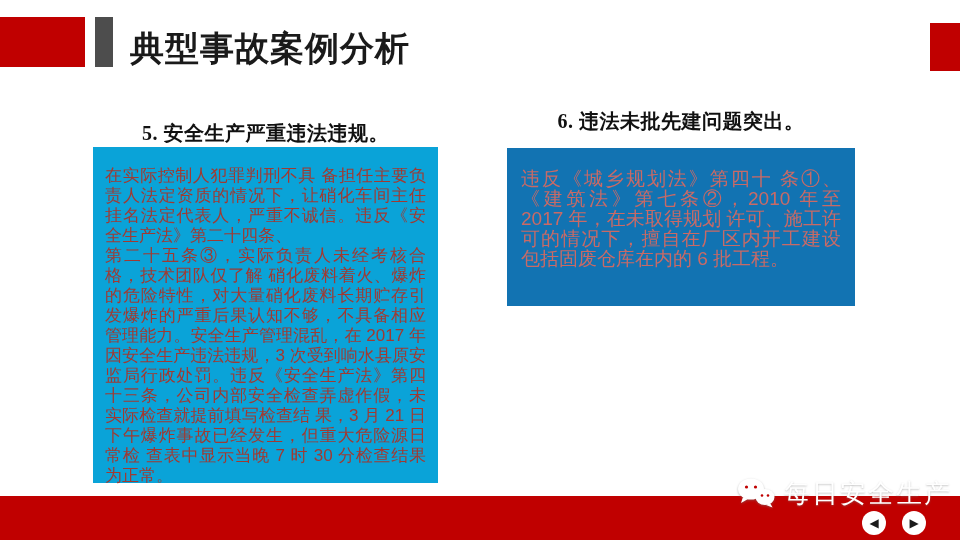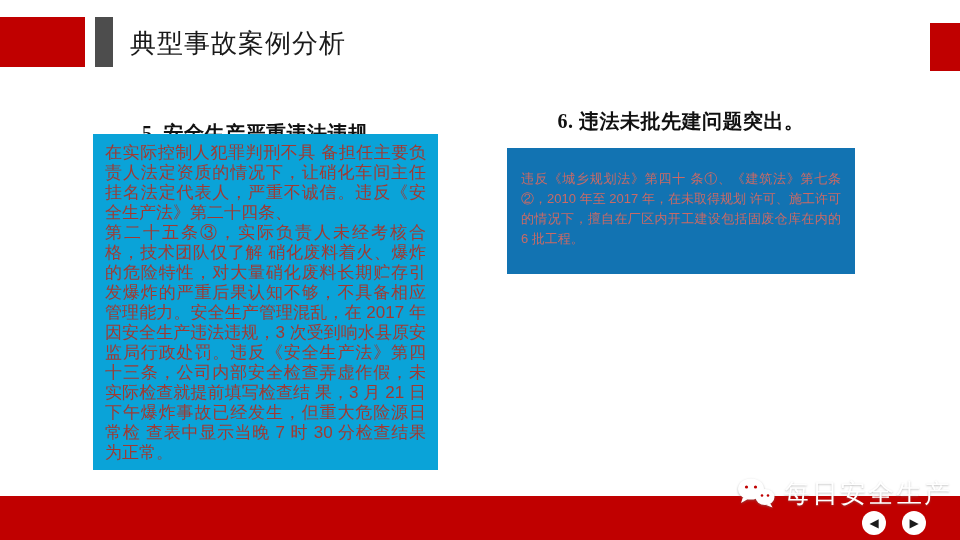--- a/index.html
+++ b/index.html
@@ -5,42 +5,42 @@
   html,body{margin:0;padding:0;background:#fff;}
   #slide{
     position:relative;width:960px;height:540px;background:#ffffff;
     overflow:hidden;font-family:"Liberation Sans",sans-serif;
   }
   
   .hdr-red-left{position:absolute;left:0;top:17px;width:85px;height:50px;background:#c00000;}
   .hdr-gray{position:absolute;left:95px;top:17px;width:18px;height:50px;background:#4d4d4d;}
   .hdr-red-right{position:absolute;left:930px;top:23px;width:30px;height:48px;background:#c00000;}
   .hdr-title{
-    position:absolute;left:130px;top:26px;font-size:26px;font-weight:normal;
+    position:absolute;left:130px;top:26px;font-size:34px;font-weight:bold;
     color:#1a1a1a;letter-spacing:1px;font-family:"Liberation Sans",sans-serif;
   }
   
   .sec-heading{
     position:absolute;top:108px;font-size:20px;font-weight:bold;color:#111;
     font-family:"Liberation Serif",serif;text-align:center;letter-spacing:.5px;
   }
   #heading-left{left:93px;width:345px;margin-top:12px;}
   #heading-right{left:507px;width:348px;}
   
   .case-box{
     position:absolute;box-sizing:border-box;text-align:justify;
     white-space:pre-wrap;font-family:"Liberation Sans",sans-serif;
   }
   #box-left{
-    left:93px;top:134px;width:345px;height:336px;background:#0aa3d8;
-    padding:9px 12px;font-size:17px;line-height:20px;color:#a03a32;
+    left:93px;top:147px;width:345px;height:336px;background:#0aa3d8;
+    padding:19px 12px;font-size:17px;line-height:20px;color:#a03a32;
   }
   #box-right{
-    left:507px;top:148px;width:348px;height:126px;background:#1273b2;
-    padding:21px 14px 0;font-size:13px;line-height:20px;color:#c96a66;
+    left:507px;top:148px;width:348px;height:158px;background:#1273b2;
+    padding:21px 14px 0;font-size:19px;line-height:20px;color:#c96a66;
   }
   
   .footer-bar{position:absolute;left:0;top:496px;width:960px;height:44px;background:#c00000;}
   .brand{
     position:absolute;left:736px;top:476px;height:34px;display:flex;align-items:center;
     color:#ffffff;z-index:2;
   }
   .brand-text{
     font-size:26px;font-weight:normal;letter-spacing:2px;margin-left:8px;
     text-shadow:0 1px 2px rgba(120,120,120,.45);

